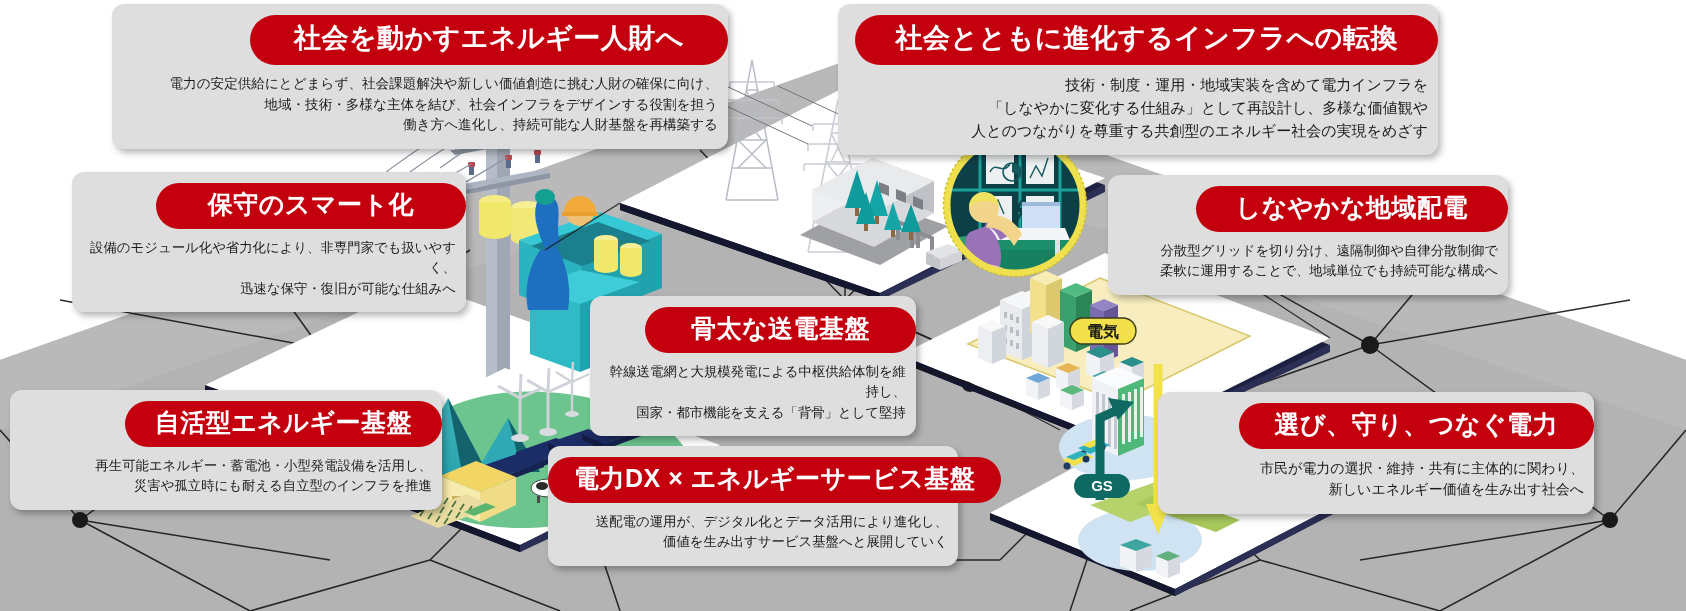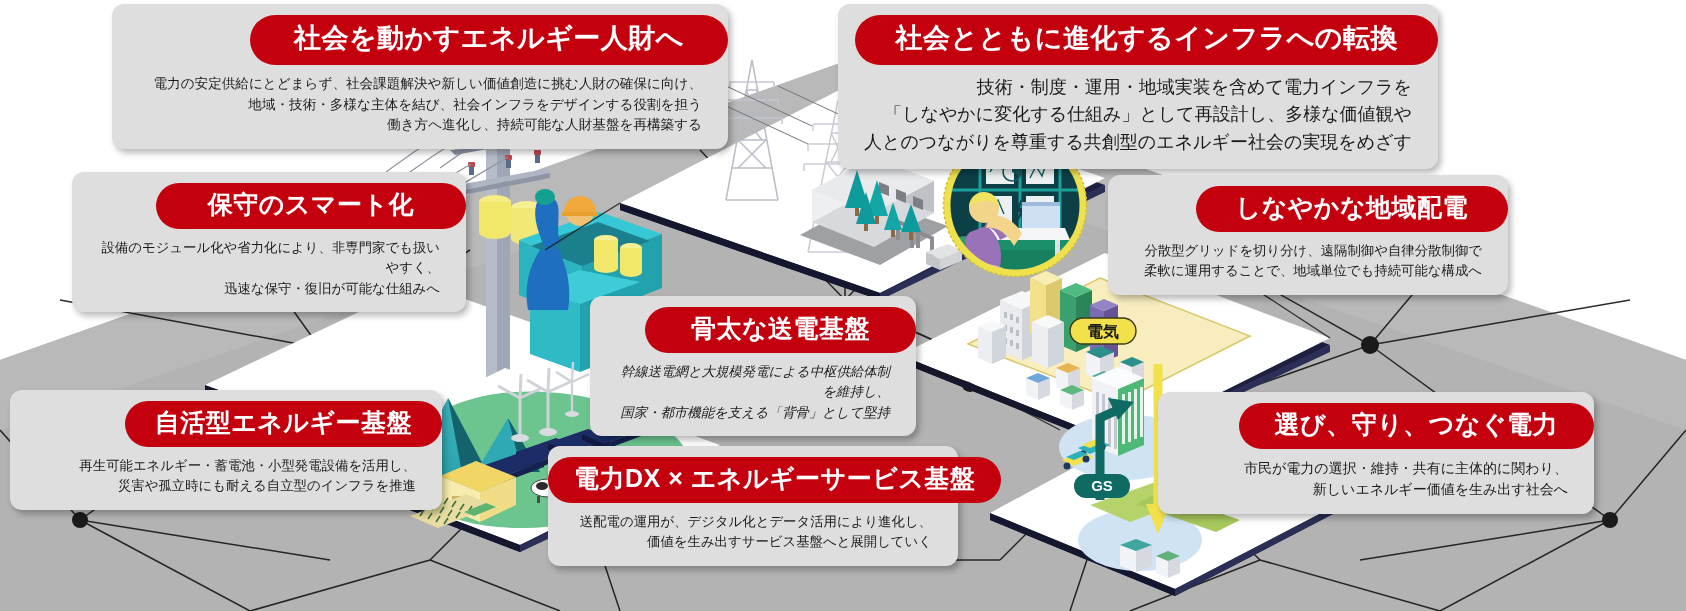--- a/index.html
+++ b/index.html
@@ -34,45 +34,45 @@
     font-weight:bold;
     line-height:1;
     letter-spacing:0.5px;
     white-space:nowrap;
     box-sizing:border-box;
   }
   .card .pill-wrap{padding:11px 0 9px 0;}
   .card .body{
     color:#1b1b1b;
     line-height:1.52;
-    padding:0 26px;
+    padding:0 10px;
     white-space:pre-line;
     font-size:13.5px;
   }
 
   
   #card-jinzai{left:112px;top:4px;width:616px;}
   #card-jinzai .pill{font-size:27px;padding:10px 44px 13px 44px;}
   #card-jinzai .body{font-size:13.6px;}
 
   #card-infra{left:838px;top:4px;width:600px;}
   #card-infra .pill{font-size:27px;padding:10px 40px 13px 40px;}
-  #card-infra .body{font-size:18px;font-family:Liberation Serif, serif;}
+  #card-infra .body{font-size:15px;font-family:Liberation Serif, serif;}
 
   #card-hoshu{left:72px;top:172px;width:394px;}
   #card-hoshu .pill{font-size:25px;padding:9px 52px 12px 52px;}
   #card-hoshu .body{font-size:13.4px;}
 
   #card-chiiki{left:1108px;top:175px;width:400px;}
   #card-chiiki .pill{font-size:25px;padding:9px 40px 12px 40px;}
   #card-chiiki .body{font-size:13.4px;}
 
   #card-honebuto{left:590px;top:296px;width:326px;}
   #card-honebuto .pill{font-size:25px;padding:9px 46px 12px 46px;}
-  #card-honebuto .body{font-size:13.4px;font-style:italic;}
+  #card-honebuto .body{font-size:13.4px;}
 
   #card-jikatsu{left:10px;top:390px;width:432px;}
   #card-jikatsu .pill{font-size:25px;padding:9px 30px 12px 30px;}
   #card-jikatsu .body{font-size:13.4px;}
 
   #card-erabi{left:1158px;top:392px;width:436px;}
   #card-erabi .pill{font-size:25px;padding:9px 36px 12px 36px;}
   #card-erabi .body{font-size:14px;}
 
   #card-dx{left:548px;top:446px;width:410px;}

